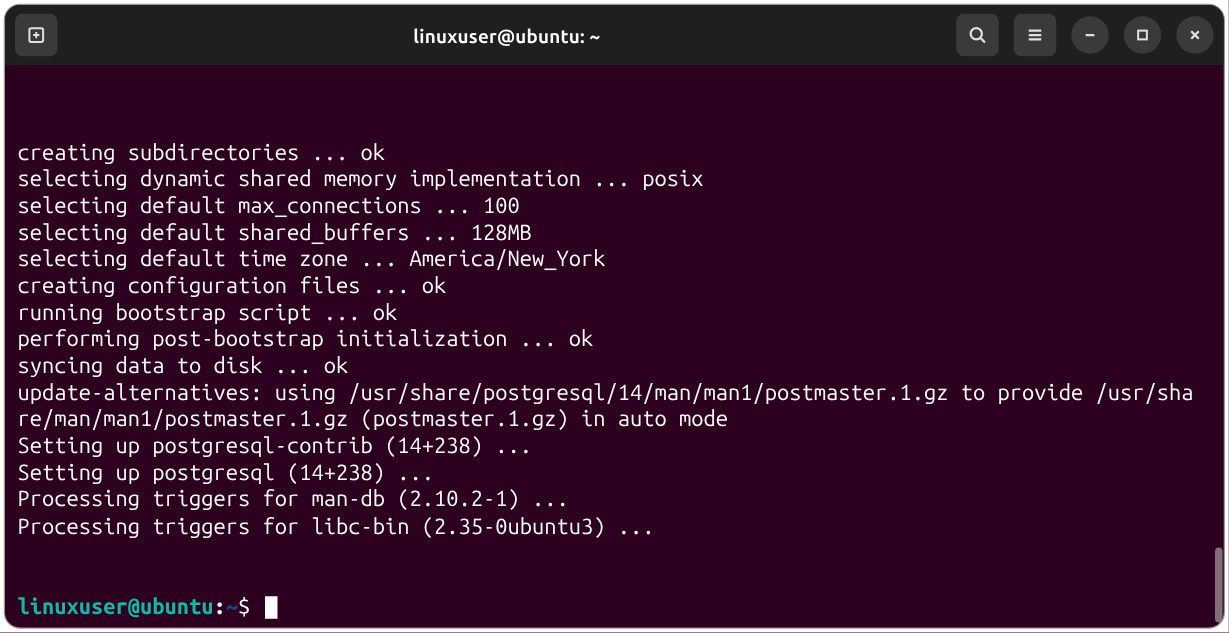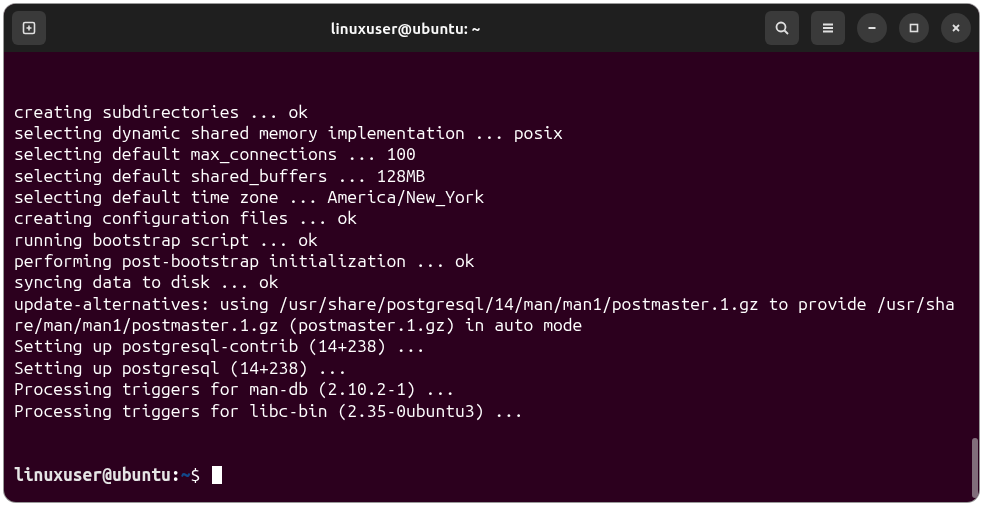--- a/index.html
+++ b/index.html
@@ -13,20 +13,21 @@
   .window {
     width: 975px;
     height: 498px;
     margin: 4px;
     background: #2c001e;
     border-radius: 12px;
     overflow: hidden;
     display: flex;
     flex-direction: column;
     box-shadow: 0 0 0 1px rgba(0,0,0,0.4);
+    gap: 11px;
   }
   .titlebar {
     height: 48px;
     background: #1f1f1f;
     display: flex;
     align-items: center;
     padding: 0 8px;
     gap: 8px;
     flex-shrink: 0;
   }
@@ -64,21 +65,21 @@
     flex: 1;
     padding: 6px 18px 6px 10px;
     color: #ffffff;
     font-size: 17.5px;
     line-height: 1.22;
     white-space: pre;
     overflow: hidden;
     position: relative;
   }
   .line { white-space: pre-wrap; word-break: break-all; }
-  .prompt-user { color: #e5e5e5; font-weight: bold; }
+  .prompt-user { color: #14b8a6; font-weight: bold; }
   .prompt-colon { color: #ffffff; font-weight: bold; }
   .prompt-path { color: #12488b; font-weight: bold; }
   .prompt-dollar { color: #ffffff; }
   .cursor {
     display: inline-block;
     width: 10px;
     height: 18px;
     background: #ffffff;
     vertical-align: text-bottom;
     margin-left: 2px;

